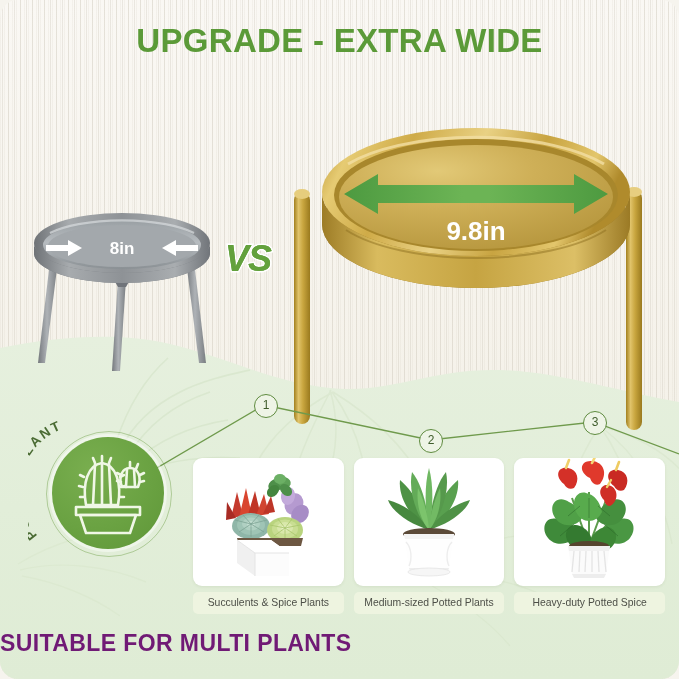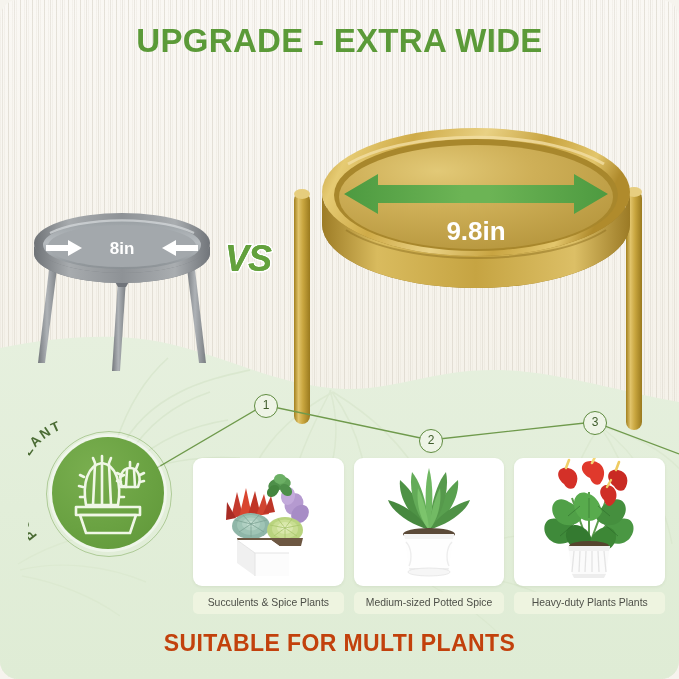--- a/index.html
+++ b/index.html
@@ -103,22 +103,22 @@
   .cap{
     width:151px;height:22px;border-radius:5px;
     background:#eef4e0;
     color:#4d4f48;font-size:10.4px;line-height:22px;text-align:center;
     font-family:"Liberation Sans", sans-serif;
     white-space:nowrap;overflow:hidden;
   }
 
   
   .bottomline{
-    position:absolute;left:0;top:630px;width:679px;text-align:center;
-    font-size:23px;font-weight:bold;letter-spacing:.4px;color:#c2410c;
+    position:absolute;left:0;top:630px;width:679px;text-align:left;
+    font-size:23px;font-weight:bold;letter-spacing:.4px;color:#701a75;
     font-family:"Liberation Sans", sans-serif;
   }
 </style>
 </head>
 <body>
 
 <div id="stage">
 
   <div class="paper"></div>
 
@@ -456,19 +456,19 @@
               <path d="M90,93 L92,114"></path>
           </g>
           <path d="M58,116 L92,116 L90,120 L60,120 Z" fill="#ededed"></path>
         </g>
       </svg>
     </div>
   </div>
 
   <div class="caps">
     <div class="cap">Succulents &amp; Spice Plants</div>
-    <div class="cap">Medium-sized Potted Spice</div>
-    <div class="cap">Heavy-duty Plants Plants</div>
+    <div class="cap">Medium-sized Potted Plants</div>
+    <div class="cap">Heavy-duty Potted Spice</div>
   </div>
 
   <div class="bottomline">SUITABLE FOR MULTI PLANTS</div>
 
 </div>
 
 </body></html>

